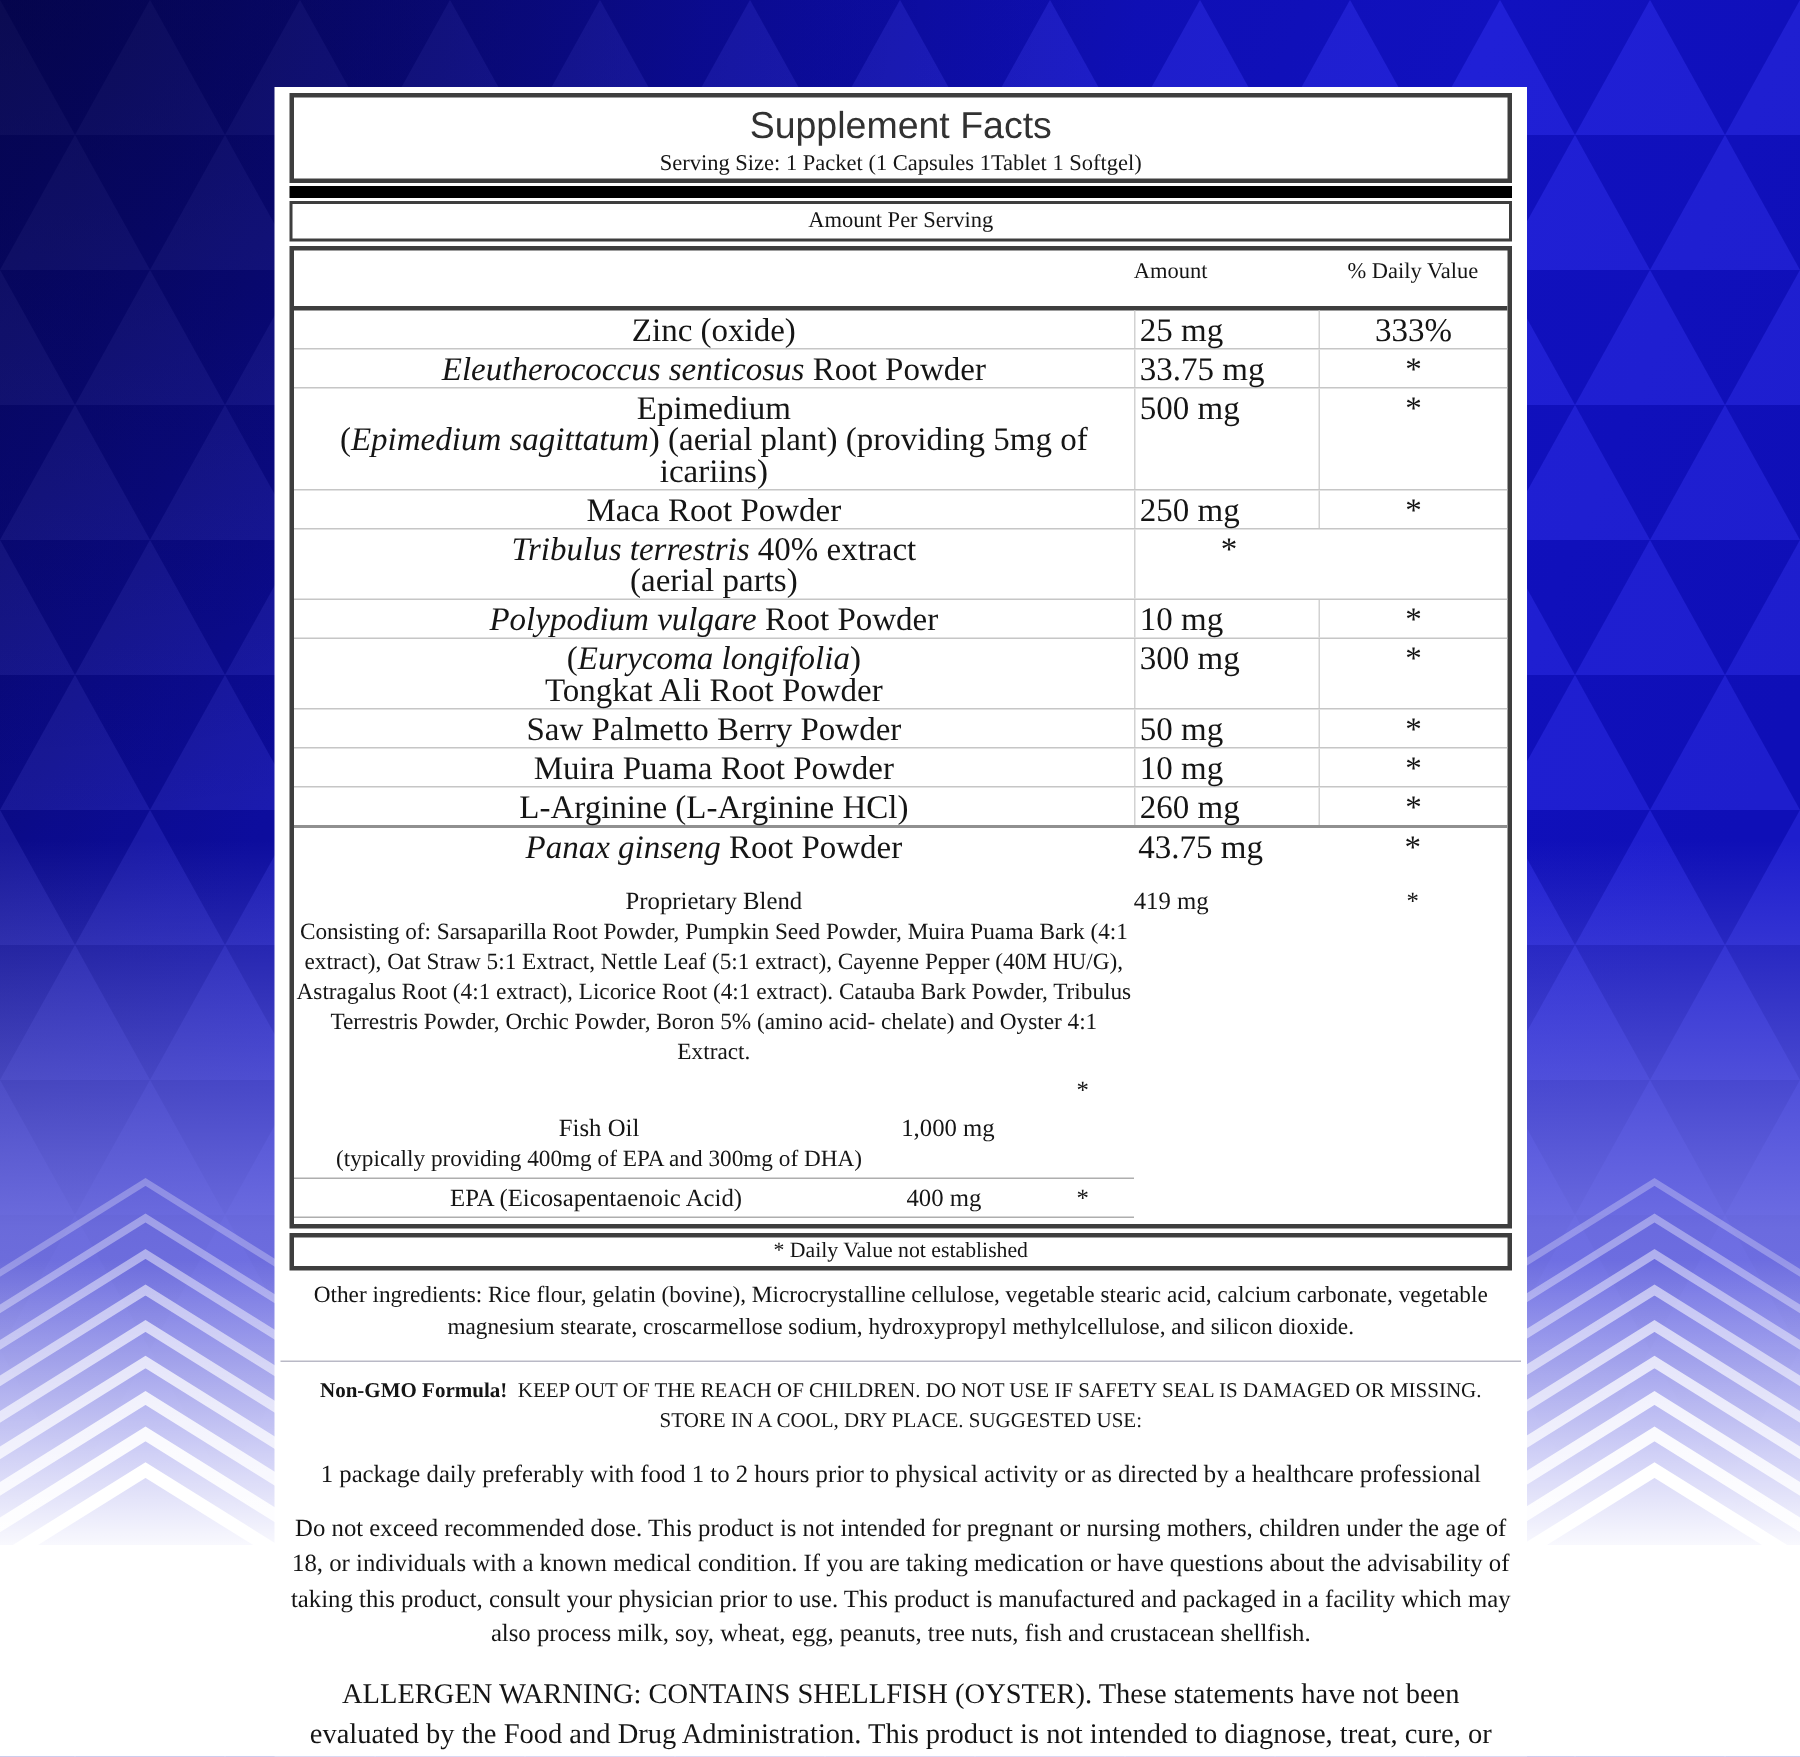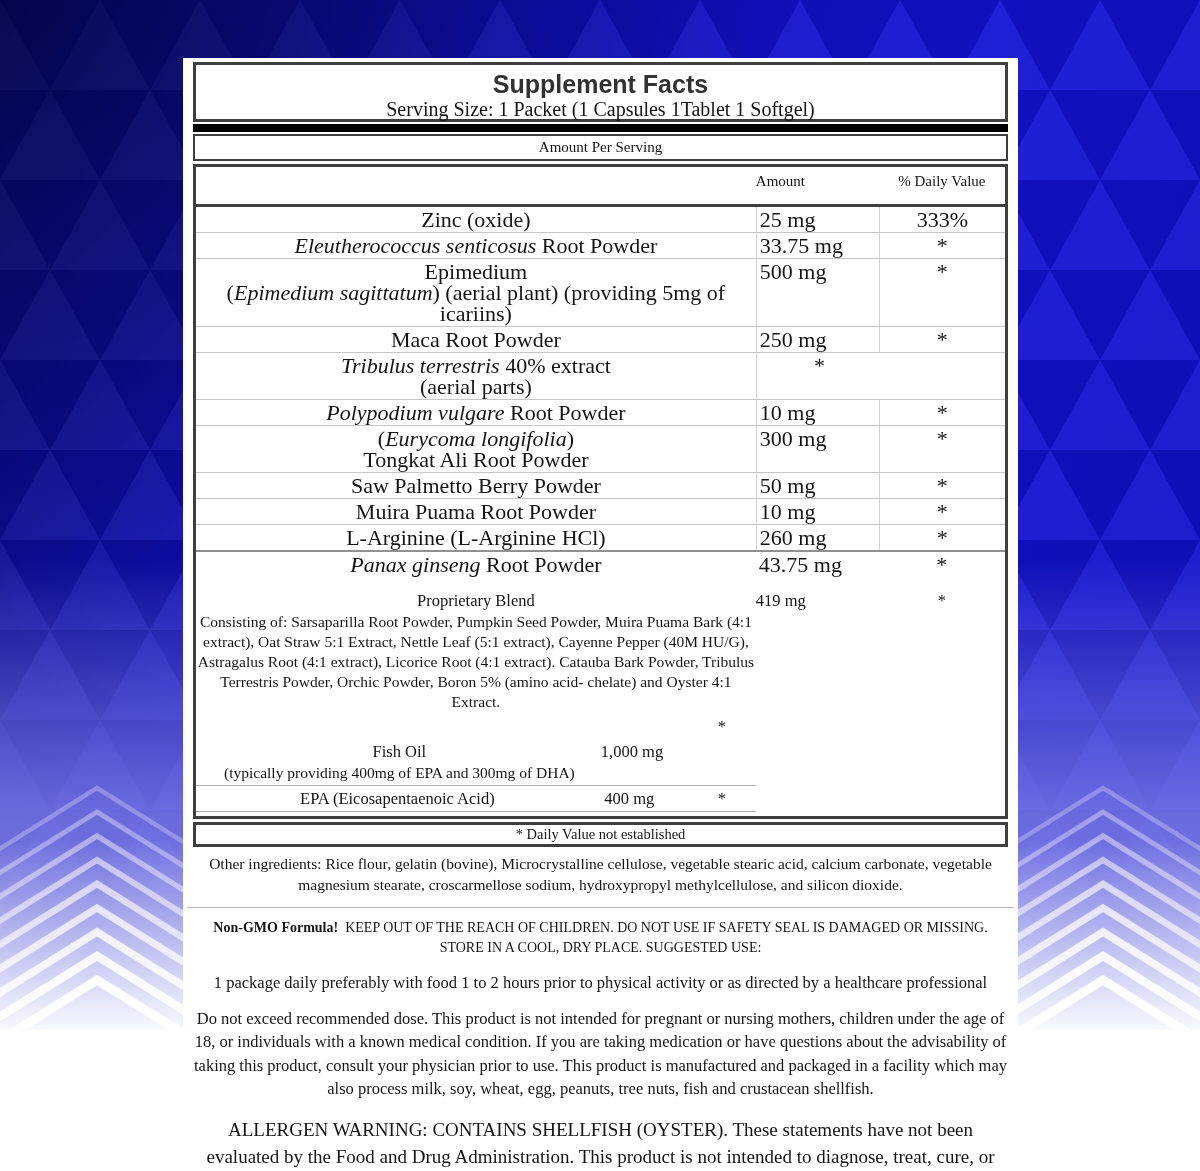--- a/index.html
+++ b/index.html
@@ -10,24 +10,24 @@
   svg.bg{position:absolute;left:0;top:0;z-index:0;}
   .panel{
     position:absolute;left:183px;top:58px;width:835px;bottom:0;
     background:#ffffff;z-index:1;
   }
   
   .sf{width:815px;margin:4px 0 0 10px;}
   .box{border:3px solid #3e3e3e;background:#fff;box-sizing:border-box;}
   .title-box{height:60px;text-align:center;padding-top:5px;}
   .sf-title{
-    font-family:"Liberation Sans", sans-serif;font-weight:bold;
+    font-family:"Liberation Sans", sans-serif;font-weight:normal;
     font-size:25px;line-height:29px;color:#323232;letter-spacing:0px;
   }
-  .sf-serving{font-size:20px;line-height:21px;}
+  .sf-serving{font-size:15px;line-height:21px;}
   .blackbar{height:8px;background:#000;margin:2px 0;}
   .aps-box{border-width:2px;height:27px;text-align:center;font-size:15px;line-height:22px;margin-bottom:3px;}
   .body-box{height:655px;overflow:hidden;}
   .hdr-row{display:flex;height:40px;border-bottom:3px solid #3e3e3e;font-size:15px;padding-top:6px;box-sizing:border-box;}
   .c1{width:69.2%;box-sizing:border-box;text-align:center;}
   .c2{width:15.2%;box-sizing:border-box;text-align:left;}
   .c3{width:15.6%;box-sizing:border-box;text-align:center;}
   .mrow{display:flex;border-bottom:1px solid #c6c6c6;font-size:22px;}
   .mrow .c1,.mrow .c2,.mrow .c3{padding:2px 3px;line-height:21px;min-height:21px;}
   .mrow .c2,.mrow .c3{border-left:1px solid #d2d2d2;}

